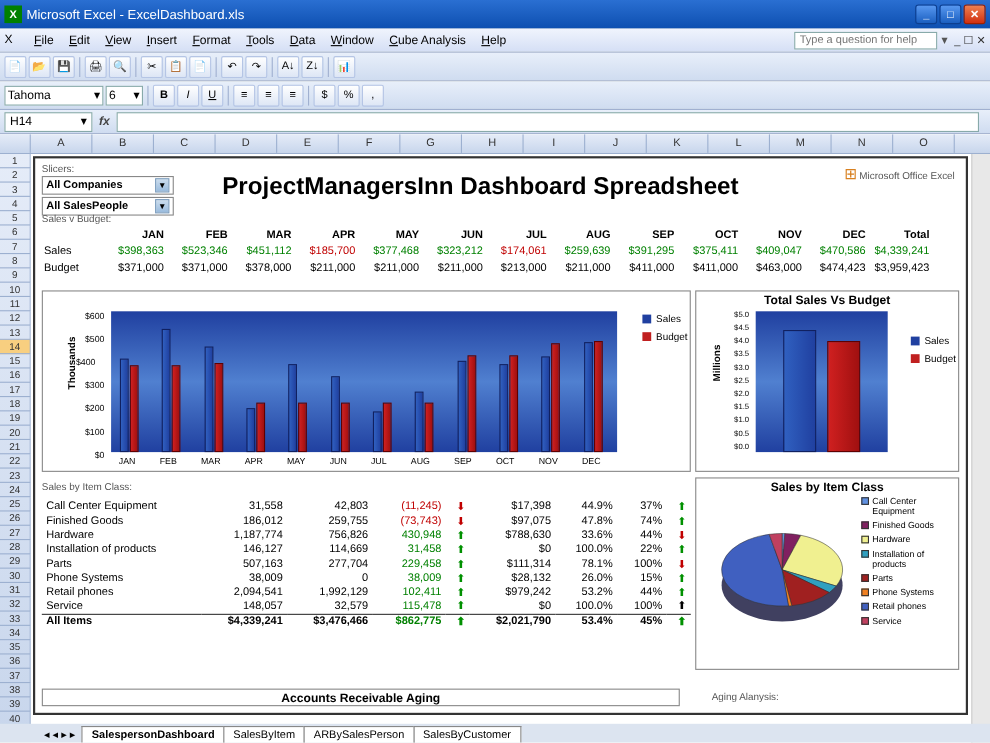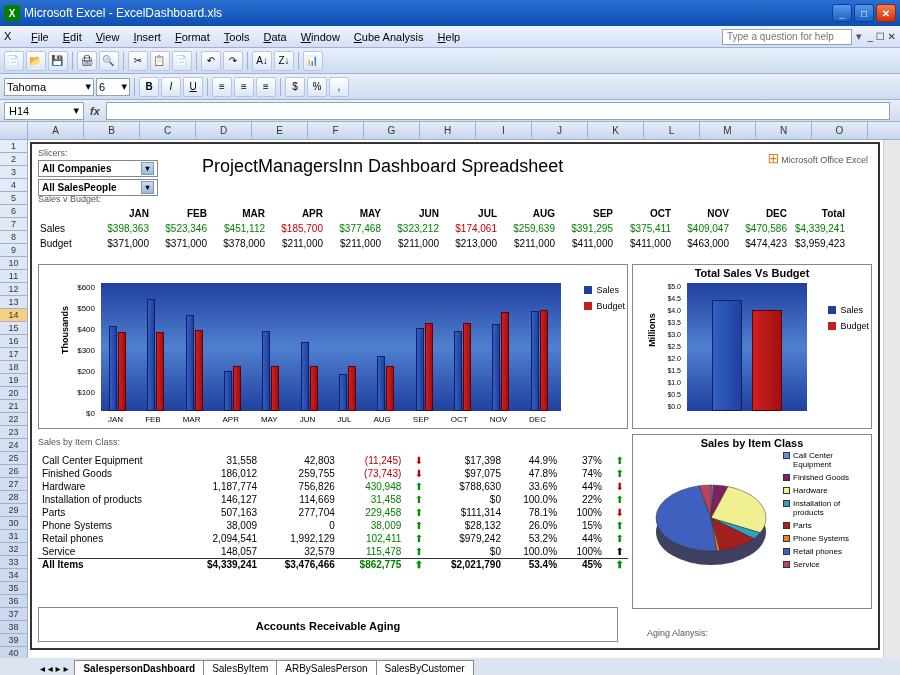--- a/index.html
+++ b/index.html
@@ -29,21 +29,21 @@
   .ch.corner { width: 28px; background: linear-gradient(#e5ecf8,#c8d6ec); }
   .row-headers { position: absolute; top: 18px; left: 0; width: 28px; background: linear-gradient(#e5ecf8,#c8d6ec); }
   .rh { height: 13px; border-bottom: 1px solid #9cb0d0; border-right: 1px solid #9cb0d0; font-size: 9px; display: flex; align-items: center; justify-content: center; color: #333; }
   .rh.sel { background: #f8cf80; }
   .sheet-body { position: absolute; top: 18px; left: 28px; right: 18px; bottom: 0; background: #fff; }
   .dashboard { border: 2px solid #333; margin: 2px; background: #fff; padding: 0; position: relative; height: 508px; }
   .slicers { position: absolute; top: 4px; left: 6px; font-size: 10px; }
   .slicers .lbl { color: #555; font-size: 9px; margin-bottom: 2px; }
   .dropdown { width: 120px; height: 17px; background: #fff; border: 1px solid #888; font-weight: bold; font-size: 10px; display: flex; align-items: center; justify-content: space-between; padding: 0 3px; margin-bottom: 2px; cursor: pointer; }
   .dropdown .arrow { background: linear-gradient(#cde,#9bd); border: 1px solid #79b; width: 13px; height: 13px; display: flex; align-items: center; justify-content: center; font-size: 8px; }
-  .dash-title { position: absolute; top: 12px; left: 170px; font-size: 18px; font-weight: normal; font-family: Arial; }
+  .dash-title { position: absolute; top: 12px; left: 170px; font-size: 22px; font-weight: bold; font-family: Arial; }
   .excel-logo { position: absolute; top: 6px; right: 10px; font-size: 9px; color: #555; }
   .excel-logo::before { content: "⊞"; color: #d88020; font-size: 14px; margin-right: 2px; }
   .section-lbl { font-size: 9px; color: #555; position: absolute; }
   .svb-table { position: absolute; top: 62px; left: 6px; right: 6px; font-size: 10px; }
   .svb-row { display: flex; height: 15px; align-items: center; }
   .svb-cell { text-align: right; padding: 0 2px; }
   .svb-cell.label { width: 55px; text-align: left; font-weight: normal; }
   .svb-cell.header { font-weight: bold; }
   .green { color: #008000; }
   .red { color: #c00000; }
@@ -292,21 +292,21 @@
             <div class="svb-cell" style="width:58px">$474,423</div>
             <div class="svb-cell" style="width:58px">$3,959,423</div>
           </div>
         </div>
 
       <div class="chart-box" style="top:120px;left:6px;width:590px;height:165px">
         <div style="position:absolute;left:2px;top:60px;transform:rotate(-90deg);font-size:9px;font-weight:bold">Thousands</div>
         <div id="chart1y" style="position:absolute;left:30px;top:18px;font-size:8px">
             <div style="height:21px;text-align:right;width:26px">$600</div>
             <div style="height:21px;text-align:right;width:26px">$500</div>
-            <div style="height:21px;text-align:right;width:26px">$400</div>
+            <div style="height:21px;text-align:left;width:26px">$400</div>
             <div style="height:21px;text-align:right;width:26px">$300</div>
             <div style="height:21px;text-align:right;width:26px">$200</div>
             <div style="height:21px;text-align:right;width:26px">$100</div>
             <div style="height:21px;text-align:right;width:26px">$0</div>
           </div>
         <div class="chart-plot" id="chart1plot" style="position:absolute;left:58px;top:18px;width:460px;height:128px">
             <div class="bar-group" style="left:8px">
               <div class="bar sales" style="height:84.90666666666667px"></div>
               <div class="bar budget" style="height:79.14666666666666px"></div>
             </div>
@@ -564,21 +564,21 @@
               <span class="sw" style="background:#4060c0"></span>
               <span>Retail phones</span>
             </div>
             <div>
               <span class="sw" style="background:#c04060"></span>
               <span>Service</span>
             </div>
           </div>
       </div>
 
-      <div style="position:absolute;bottom:6px;left:6px;right:260px;border:1px solid #888;height:35px;text-align:center;font-weight:bold;font-size:11px;padding-top:12px">Accounts Receivable Aging</div>
+      <div style="position:absolute;bottom:6px;left:6px;right:260px;border:1px solid #888;height:16px;text-align:center;font-weight:bold;font-size:11px;padding-top:2px">Accounts Receivable Aging</div>
       <div class="section-lbl" style="bottom:10px;right:170px">Aging Alanysis:</div>
     </div>
   </div>
   <div class="sheet-tabs" id="sheettabs" style="position:absolute;bottom:0;left:0;right:0">
       <span style="margin-right:6px">◂ ◂ ▸ ▸</span>
       <div class="sheet-tab active">SalespersonDashboard</div>
       <div class="sheet-tab">SalesByItem</div>
       <div class="sheet-tab">ARBySalesPerson</div>
       <div class="sheet-tab">SalesByCustomer</div>
     </div>

